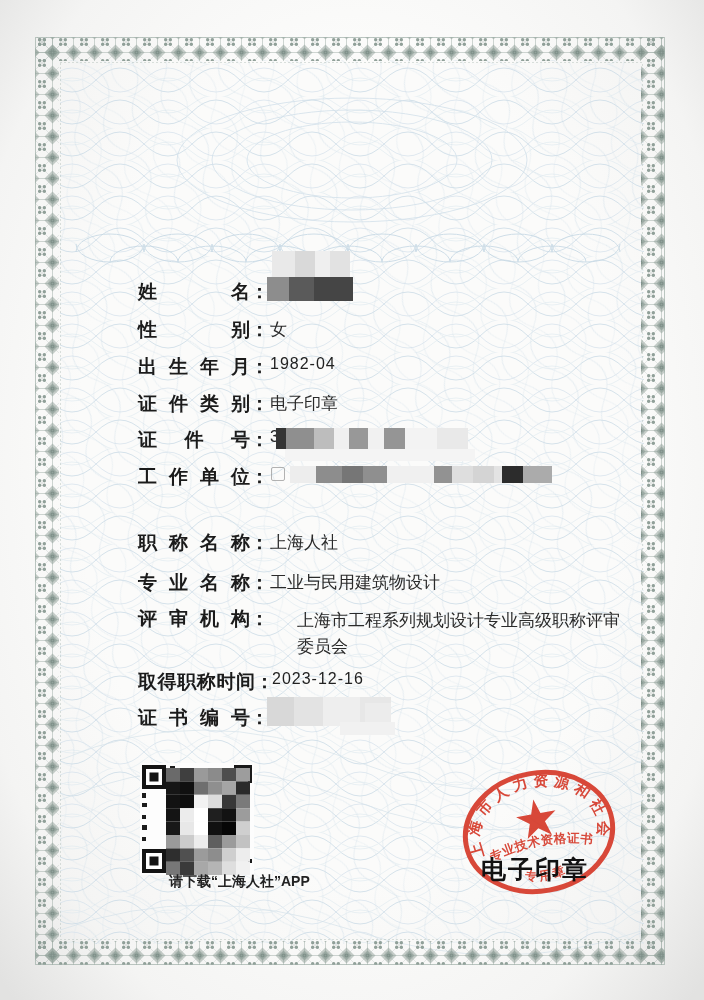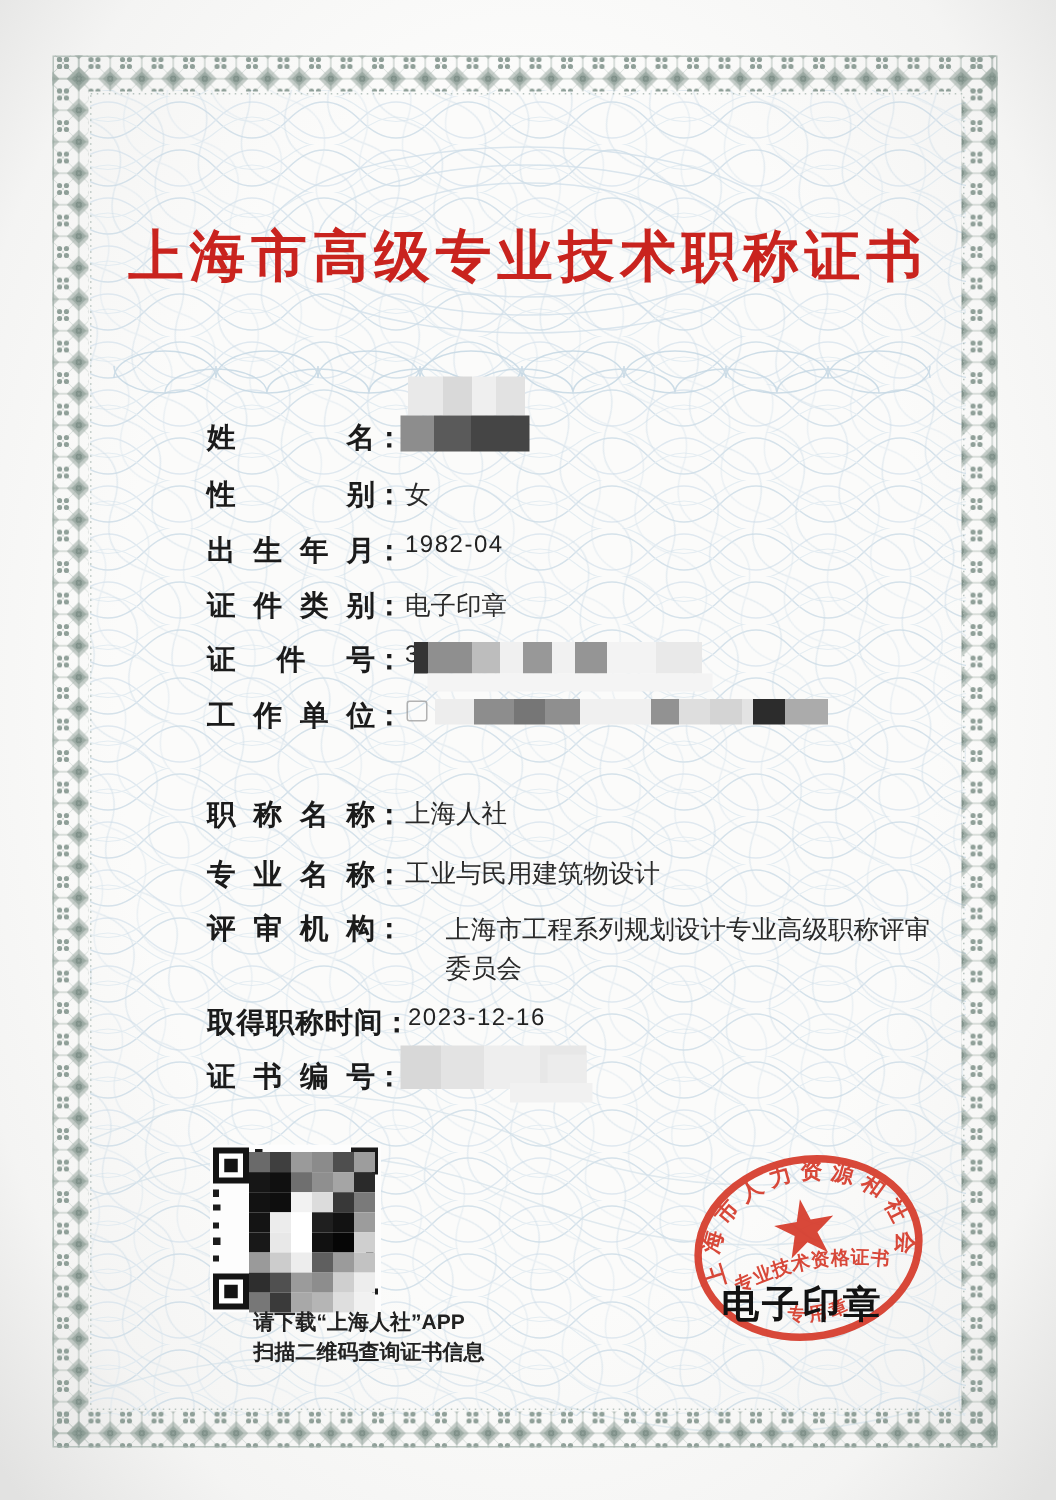--- a/index.html
+++ b/index.html
@@ -99,21 +99,20 @@
       </pattern>
     </defs>
     <rect x="35" y="37" width="630" height="24" fill="url(#lace)"></rect>
     <rect x="35" y="941" width="630" height="24" fill="url(#lace)"></rect>
     <rect x="35" y="37" width="24" height="928" fill="url(#lace)"></rect>
     <rect x="641" y="37" width="24" height="928" fill="url(#lace)"></rect>
     <rect x="35.5" y="37.5" width="629" height="927" fill="none" stroke="#9fafa8" stroke-width="1" opacity="0.7"></rect>
     <rect x="60.5" y="62.5" width="582" height="877" fill="none" stroke="#a8b6b0" stroke-width="1" stroke-dasharray="1 3" opacity="0.8"></rect>
   </svg>
 
-  <div class="cert-title">上海市高级专业技术职称证书</div>
 
   <div class="row" style="top:279px">
     <span class="lbl">
         <span>姓</span>
         <span>名</span>
       </span><span class="colon">：</span>
   </div>
   <div class="row" style="top:317px">
     <span class="lbl">
         <span>性</span>
@@ -288,21 +287,20 @@
           <rect x="40" y="98.8" width="14" height="13.4" fill="#3a3a3a"></rect>
           <rect x="54" y="98.8" width="14" height="13.4" fill="#a8a8a8"></rect>
           <rect x="68" y="98.8" width="14" height="13.4" fill="#b5b5b5"></rect>
           <rect x="82" y="98.8" width="14" height="13.4" fill="#dedede"></rect>
           <rect x="96" y="98.8" width="14" height="13.4" fill="#f1f1f1"></rect>
         </g>
     </svg>
   </div>
   <div class="qr-caption">
     <div>请下载“上海人社”APP</div>
-    <div>扫描二维码查询证书信息</div>
   </div>
 
   <div class="seal-box">
     <svg width="170" height="170" viewBox="0 0 170 170" aria-hidden="true" opacity="0.93">
       <defs>
         <path id="sealArcTop" d="M 28.6 100.7 A 60 46 0 1 1 141.4 100.7"></path>
         <path id="sealArcMid" d="M 37 105 Q 85 91 133 105"></path>
         <path id="sealArcBot" d="M 57 127 Q 85 139 113 127"></path>
       </defs>
       <g transform="rotate(-10 85 85)">

